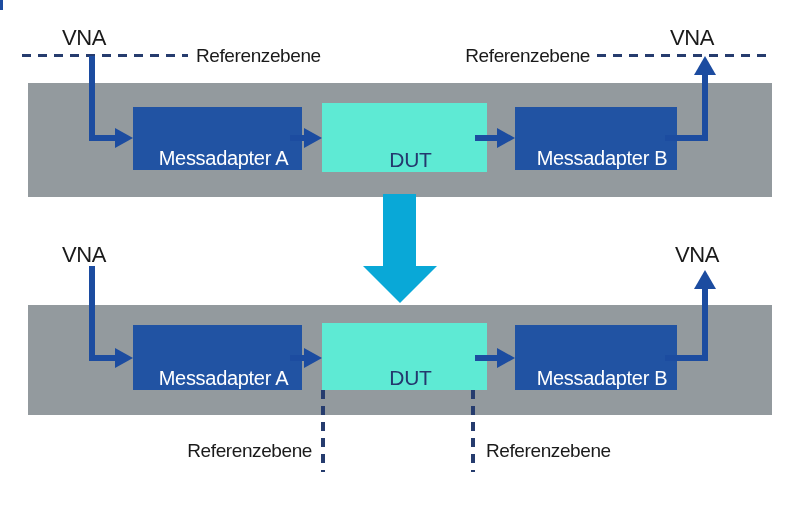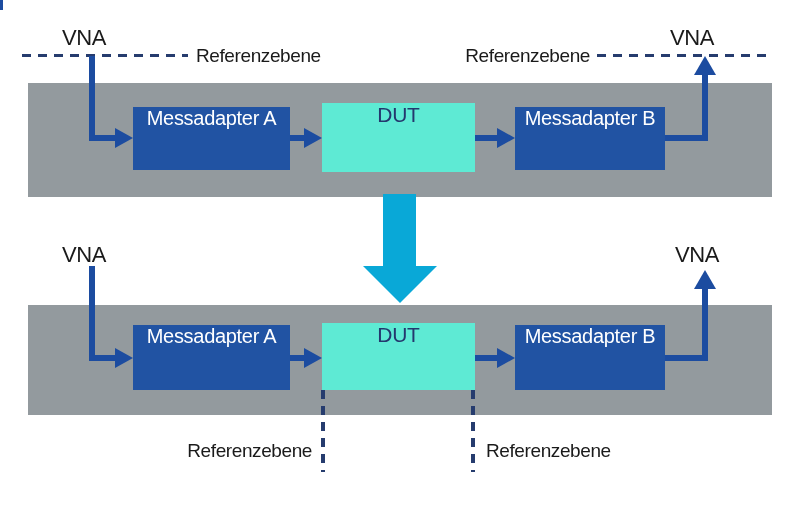--- a/index.html
+++ b/index.html
@@ -8,22 +8,22 @@
     background:var(--background,#fff);
     font-family:"Liberation Sans",sans-serif;
   }
   
   .band{position:absolute;left:28px;width:744px;background:var(--band_gray,#939a9e);}
   .band.top{top:83px;height:114px;}
   .band.bottom{top:305px;height:110px;}
   
   .box{
     position:absolute;background:var(--box_blue,#2153a3);
-    display:flex;align-items:flex-start;justify-content:center;
-    color:#fff;font-size:20px;letter-spacing:-0.3px;white-space:nowrap;
+    display:flex;align-items:flex-end;justify-content:center;
+    color:#fff;font-size:20px;letter-spacing:-0.3px;white-space:nowrap;padding-left:12px;
   }
   .box.white{background:#5eead4;color:var(--dut_text,#24386e);font-size:21px;}
   
   .lbl{position:absolute;color:var(--label_text,#1a1a1a);letter-spacing:-0.4px;white-space:nowrap;}
   .lbl.vna{font-size:22px;width:60px;text-align:left;}
   .lbl.ref{font-size:19px;}
   .lbl.right{text-align:right;width:160px;}
   
   .dash-h{position:absolute;height:3px;
     background:repeating-linear-gradient(90deg,var(--dash_navy,#263c6e) 0 9px,transparent 9px 16px);}

